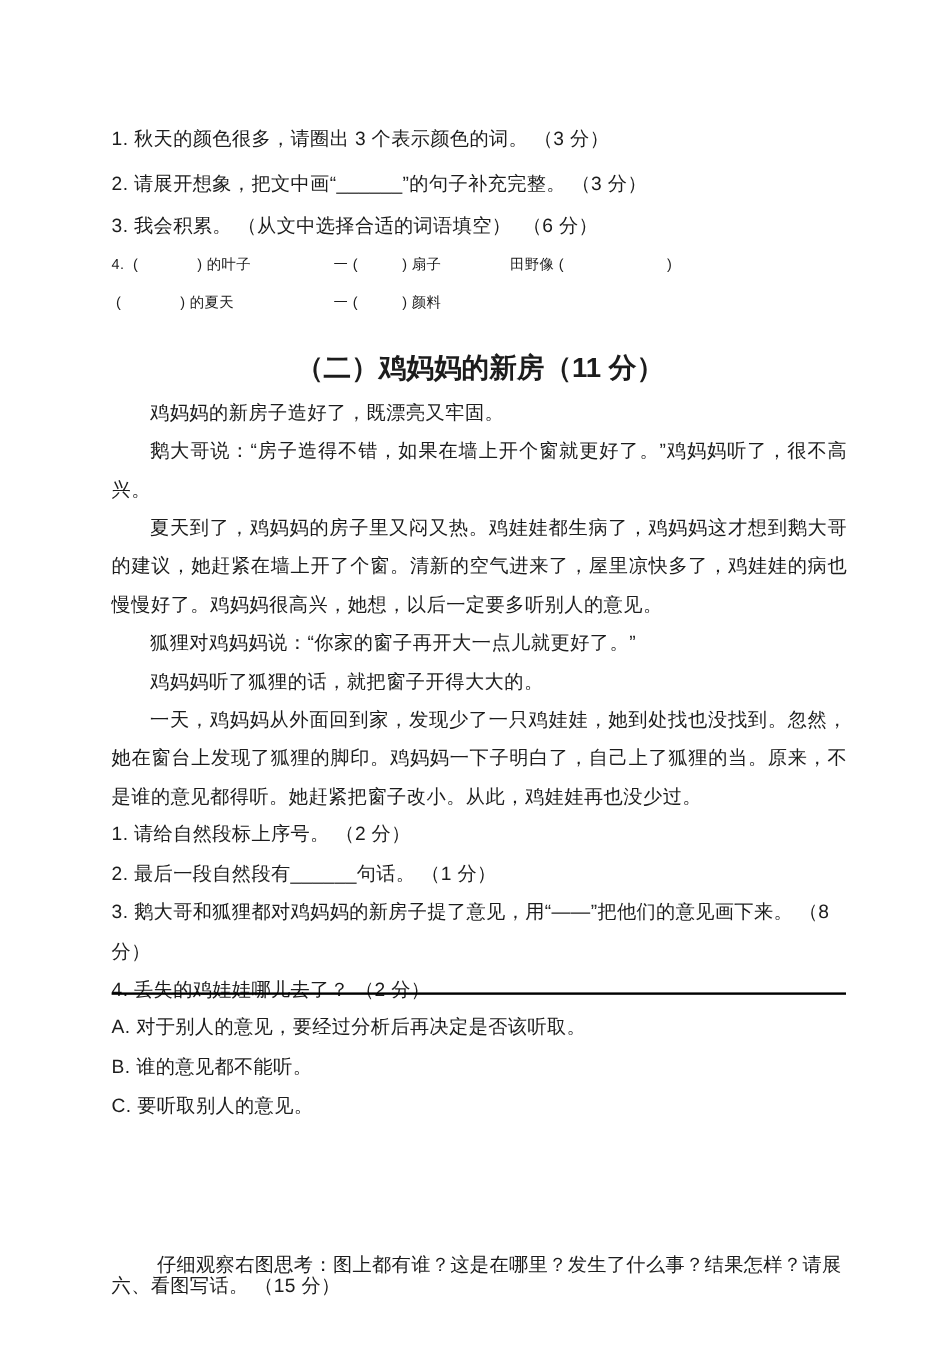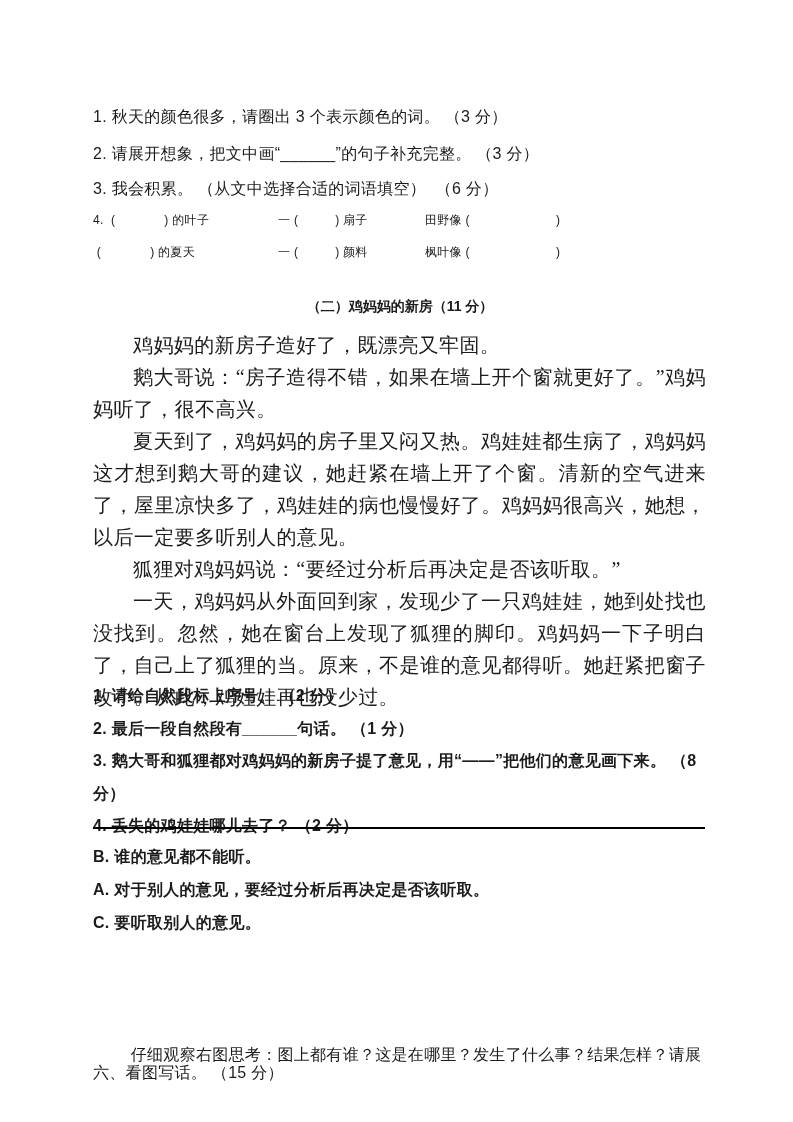--- a/index.html
+++ b/index.html
@@ -37,46 +37,45 @@
     font-size: 12px;
     line-height: 33px;
     white-space: pre;
     letter-spacing: 0.3px;
   }
   .section-title {
     position: absolute;
     left: 93px;
     width: 614px;
     text-align: center;
-    font-size: 14px;
+    font-size: 23px;
     font-weight: bold;
     line-height: 33px;
     white-space: pre-wrap;
   }
   
   .passage {
     position: absolute;
     left: 93px;
     top: 329px;
     width: 613px;
-    font-family: Liberation Serif, serif;
-    font-size: 20px;
+    font-family: Liberation Sans, sans-serif;
+    font-size: 16px;
     line-height: 32px;
     text-align: justify;
     letter-spacing: 0.4px;
   }
   .passage p {
     margin: 0;
     text-indent: 2em;
   }
   .qblock {
     position: absolute;
     left: 93px;
     width: 614px;
-    font-weight: bold;
   }
   .qblock .row {
     font-size: 16px;
     white-space: pre-wrap;
     letter-spacing: 0.3px;
   }
   #section2-questions { top: 680px; }
   #section2-questions .row { line-height: 32.5px; }
   #mcq-block { top: 840px; }
   #mcq-block .row { line-height: 33.2px; }
@@ -100,44 +99,44 @@
   <div class="qline" style="top:172px">3. 我会积累。 （从文中选择合适的词语填空）  （6 分）</div>
 
   <div class="fillrow" style="top:204px">
     <span>4.  (　　　　) 的叶子</span>
     <span>一 (　　　) 扇子</span>
     <span>田野像 (　　　　　　　)</span>
   </div>
   <div class="fillrow" style="top:236px">
     <span> (　　　　) 的夏天</span>
     <span>一 (　　　) 颜料</span>
-    <span>枫叶像 (　　　　　　　)</span>
   </div>
 
   <div class="section-title" style="top:290px">（二）鸡妈妈的新房（11 分）</div>
 
   <div class="passage">
     <p>鸡妈妈的新房子造好了，既漂亮又牢固。</p>
     <p>鹅大哥说：“房子造得不错，如果在墙上开个窗就更好了。”鸡妈妈听了，很不高兴。</p>
     <p>夏天到了，鸡妈妈的房子里又闷又热。鸡娃娃都生病了，鸡妈妈这才想到鹅大哥的建议，她赶紧在墙上开了个窗。清新的空气进来了，屋里凉快多了，鸡娃娃的病也慢慢好了。鸡妈妈很高兴，她想，以后一定要多听别人的意见。</p>
-    <p>狐狸对鸡妈妈说：“要经过分析后再决定是否该听取。”</p>
+    <p>狐狸对鸡妈妈说：“你家的窗子再开大一点儿就更好了。”</p>
+    <p>鸡妈妈听了狐狸的话，就把窗子开得大大的。</p>
     <p>一天，鸡妈妈从外面回到家，发现少了一只鸡娃娃，她到处找也没找到。忽然，她在窗台上发现了狐狸的脚印。鸡妈妈一下子明白了，自己上了狐狸的当。原来，不是谁的意见都得听。她赶紧把窗子改小。从此，鸡娃娃再也没少过。</p>
   </div>
 
   <div class="qblock" id="section2-questions">
     <div class="row">1. 请给自然段标上序号。 （2 分）</div>
     <div class="row">2. 最后一段自然段有______句话。 （1 分）</div>
     <div class="row">3. 鹅大哥和狐狸都对鸡妈妈的新房子提了意见，用“——”把他们的意见画下来。 （8 分）</div>
     <div class="row">4. 丢失的鸡娃娃哪儿去了？ （2 分）</div>
   </div>
 
   <div class="divider"></div>
 
   <div class="qblock" id="mcq-block">
+    <div class="row">A. 对于别人的意见，要经过分析后再决定是否该听取。</div>
     <div class="row">B. 谁的意见都不能听。</div>
-    <div class="row">A. 对于别人的意见，要经过分析后再决定是否该听取。</div>
     <div class="row">C. 要听取别人的意见。</div>
   </div>
 
   <div class="qline" style="top:1056px">六、看图写话。 （15 分）</div>
   <div class="qline indent-2em" style="top:1038px">仔细观察右图思考：图上都有谁？这是在哪里？发生了什么事？结果怎样？请展</div>
 
 </div>
 
 </body></html>

